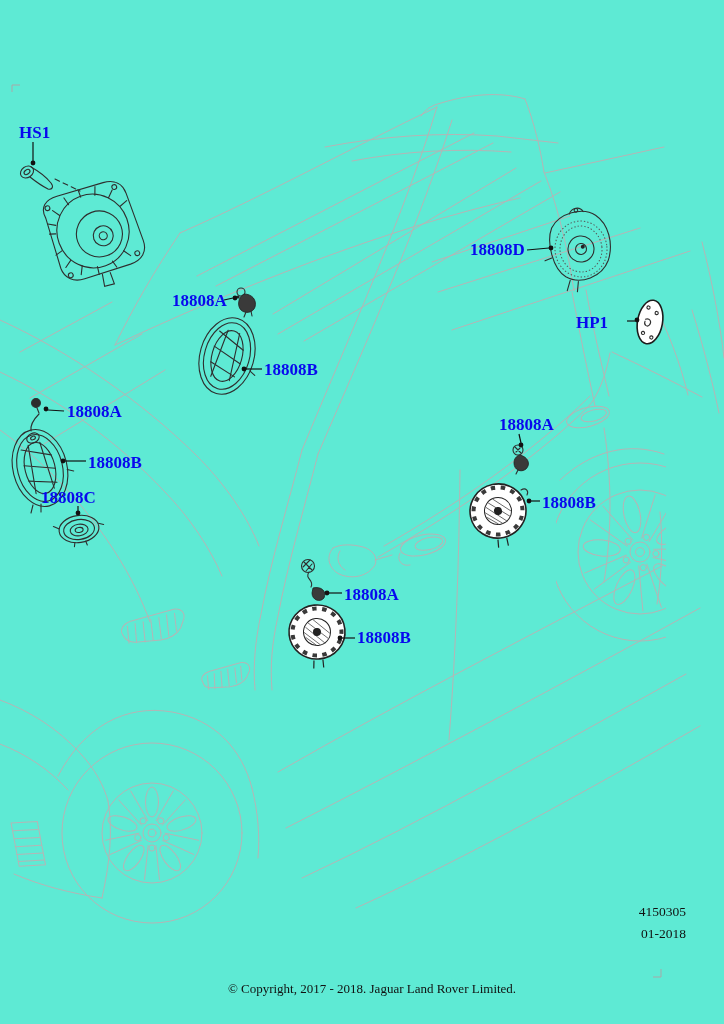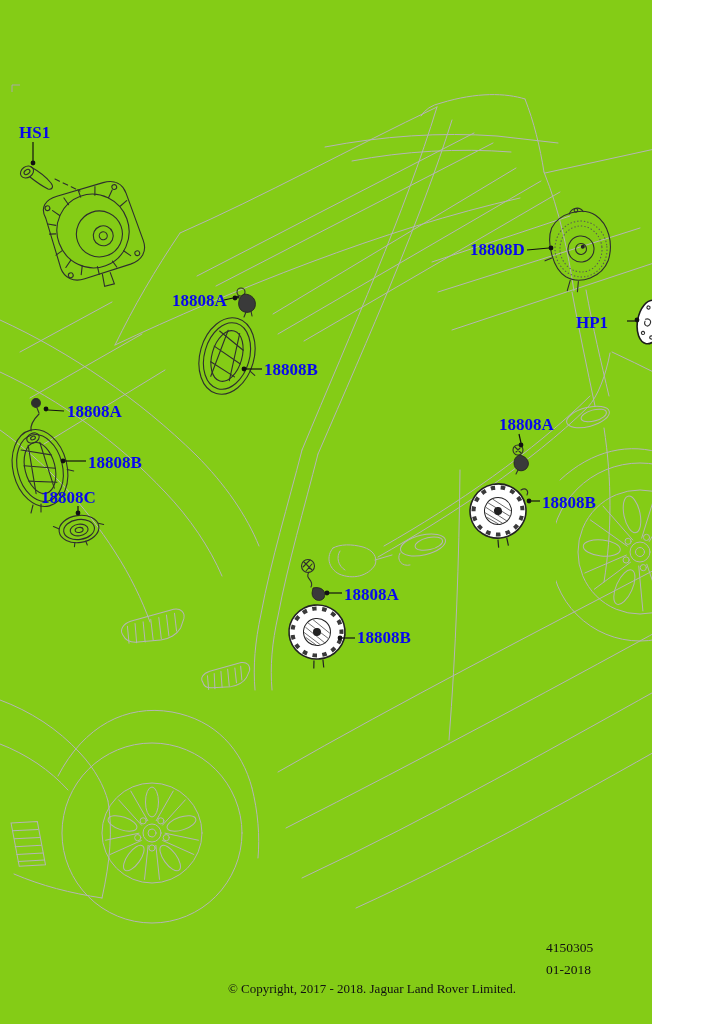--- a/index.html
+++ b/index.html
@@ -1,21 +1,21 @@
 <!DOCTYPE html>
 <html style="--callout: #0808EE; --car-line: #B5B5B5; --part-line: #2E2E2E; --ink: #111111;"><head>
 <meta charset="utf-8">
 <style>
   html,body{margin:0;padding:0;background:#ffffff;}
-  .page{position:relative;width:652px;height:1024px;background:#84cc16;overflow:hidden;
+  .page{position:relative;width:724px;height:1024px;background:#5eead4;overflow:hidden;
         font-family:"Liberation Serif",serif;}
   .art{position:absolute;left:0;top:0;}
   .callout{position:absolute;color:var(--callout,#0808EE);font-weight:bold;font-size:17px;
            line-height:1;white-space:nowrap;cursor:pointer;font-family:"Liberation Serif",serif;}
-  .plate{position:absolute;left:546px;top:937px;width:140px;text-align:left;
+  .plate{position:absolute;left:546px;top:901px;width:140px;text-align:right;
          font-size:13.5px;line-height:22px;color:var(--ink,#111);}
   .copyright{position:absolute;left:10px;top:981px;width:724px;text-align:center;
              font-size:13px;color:var(--ink,#111);}
   
   .cl{stroke:var(--car-line,#b5b5b5);fill:none;stroke-width:1;stroke-linecap:round;}
   .pl{stroke:var(--part-line,#2e2e2e);fill:none;stroke-width:1.1;stroke-linecap:round;}
   .st{stroke:#555;fill:none;stroke-width:1;}
   .df{fill:#3a3a3a;stroke:#1f1f1f;stroke-width:0.8;}
   .ld{stroke:#111;stroke-width:1.2;fill:none;}
   .dot{fill:#111;stroke:none;}

